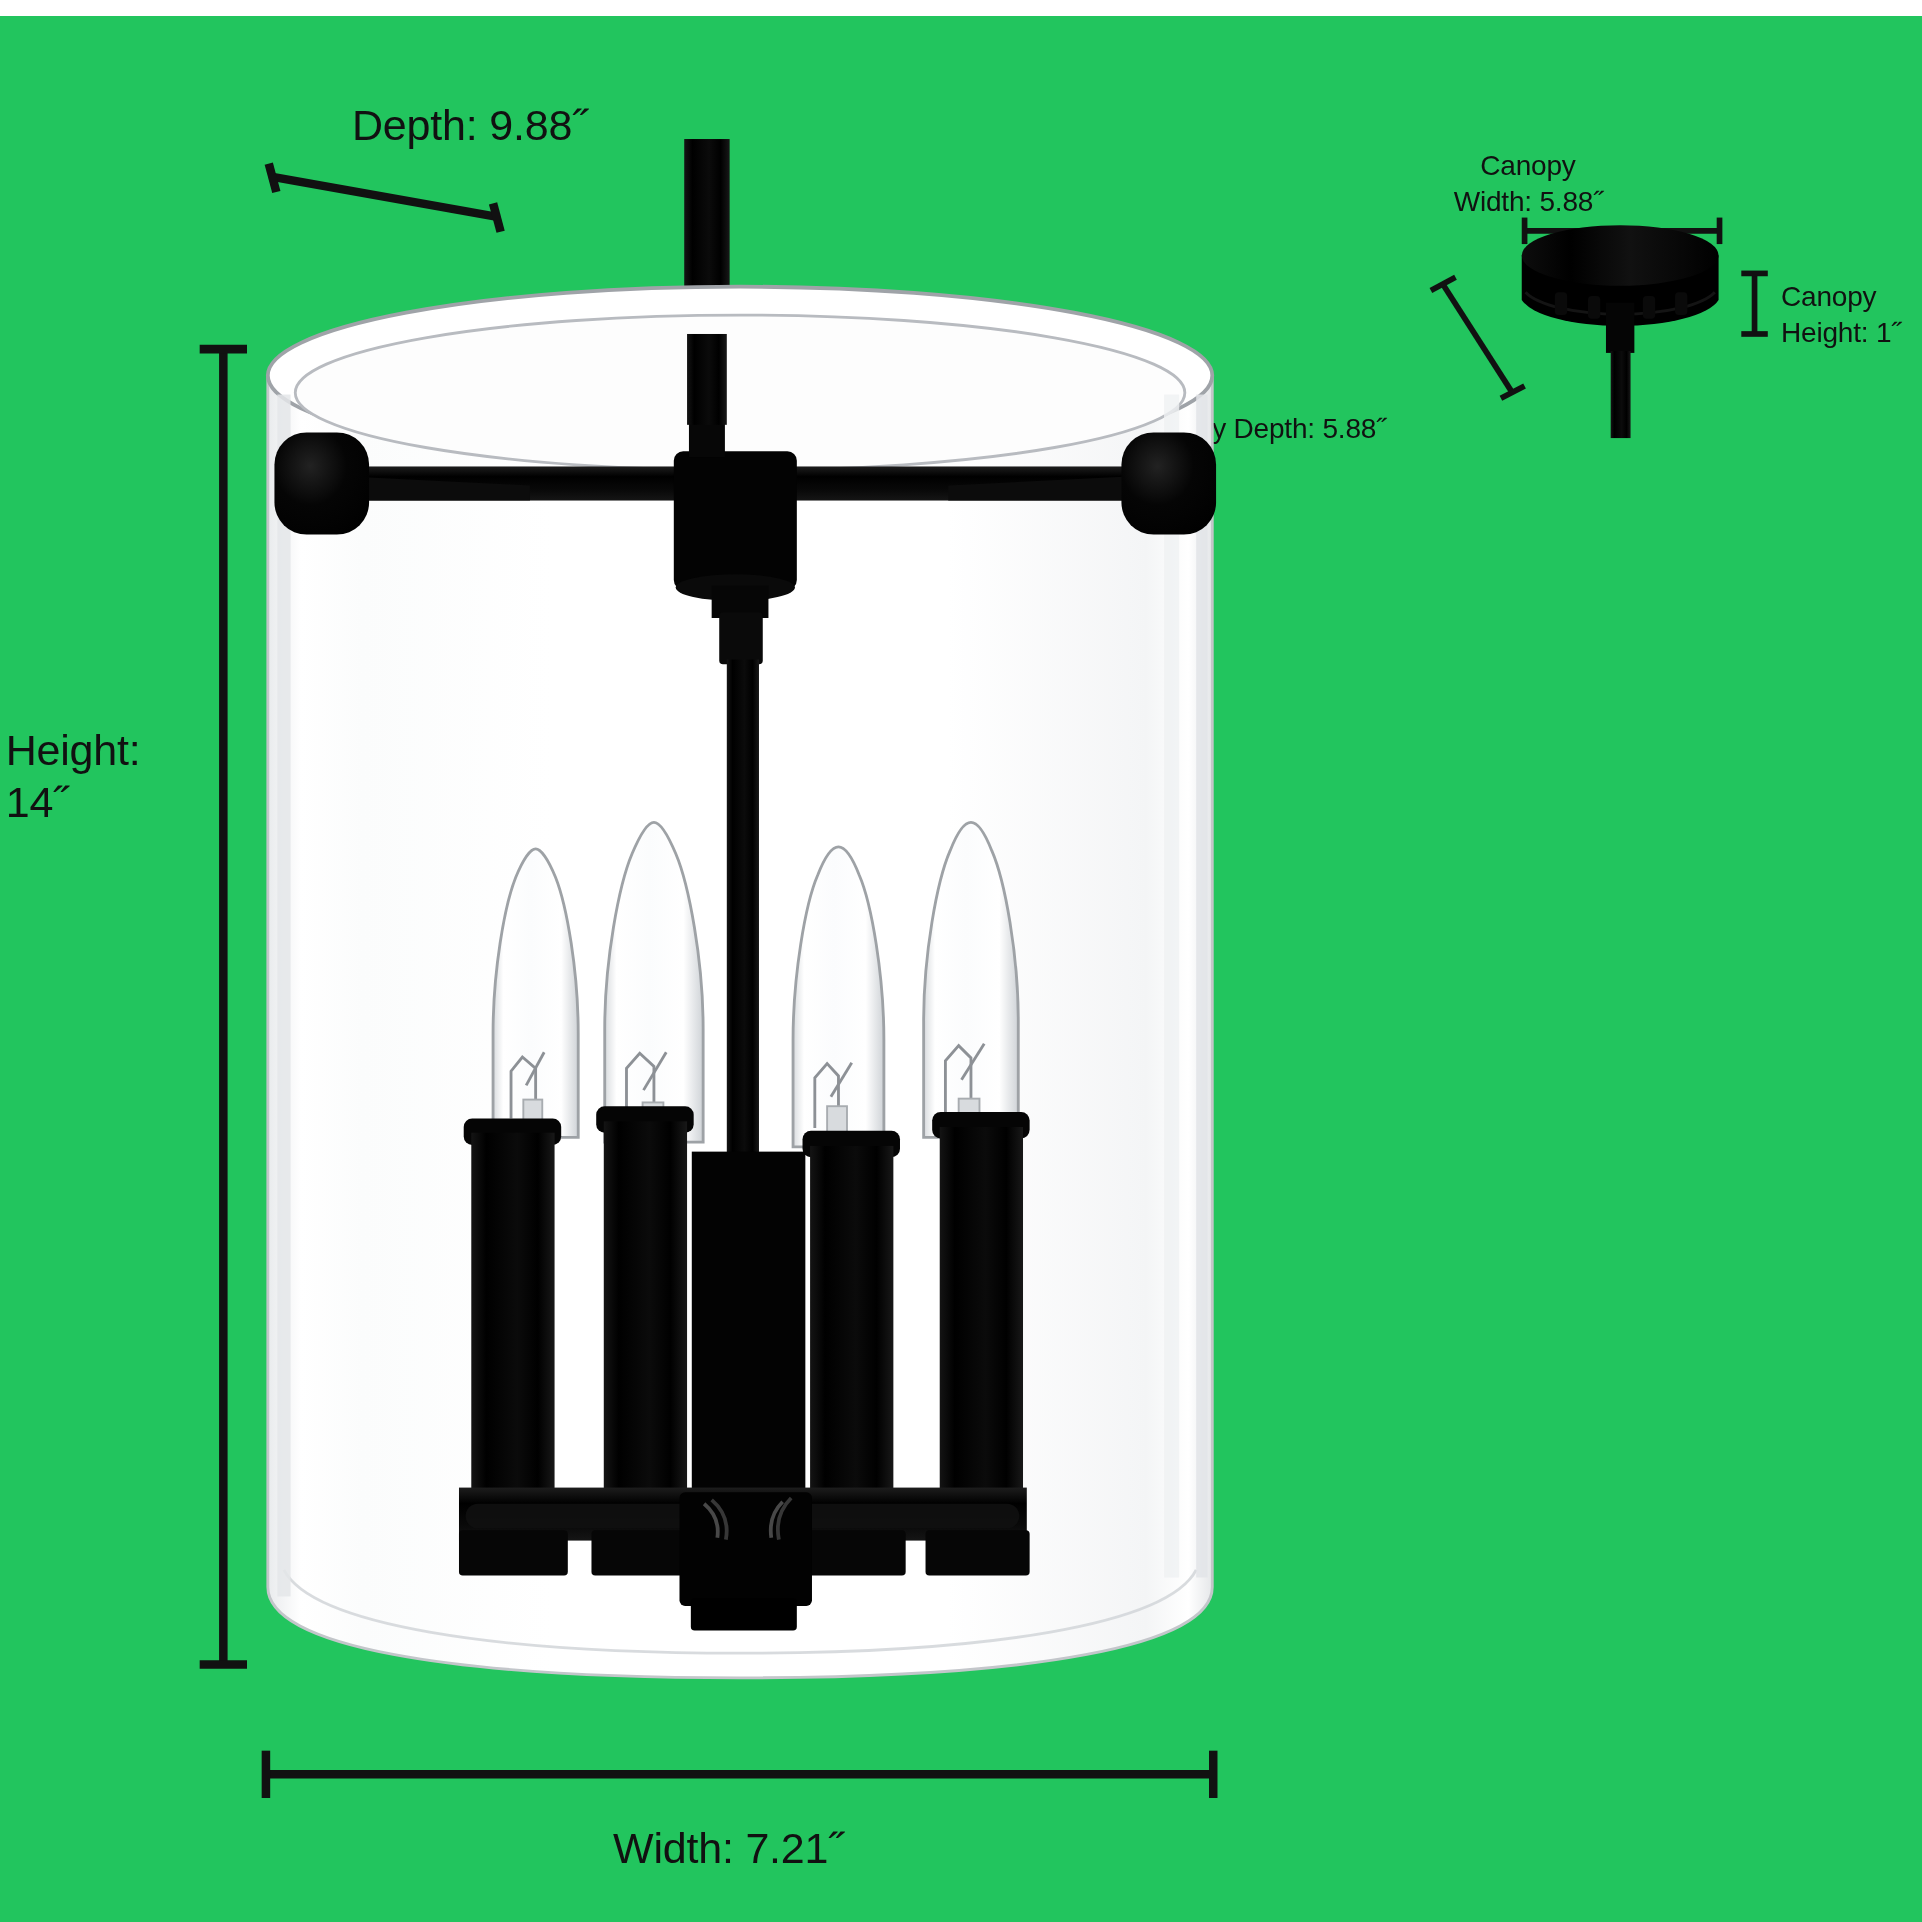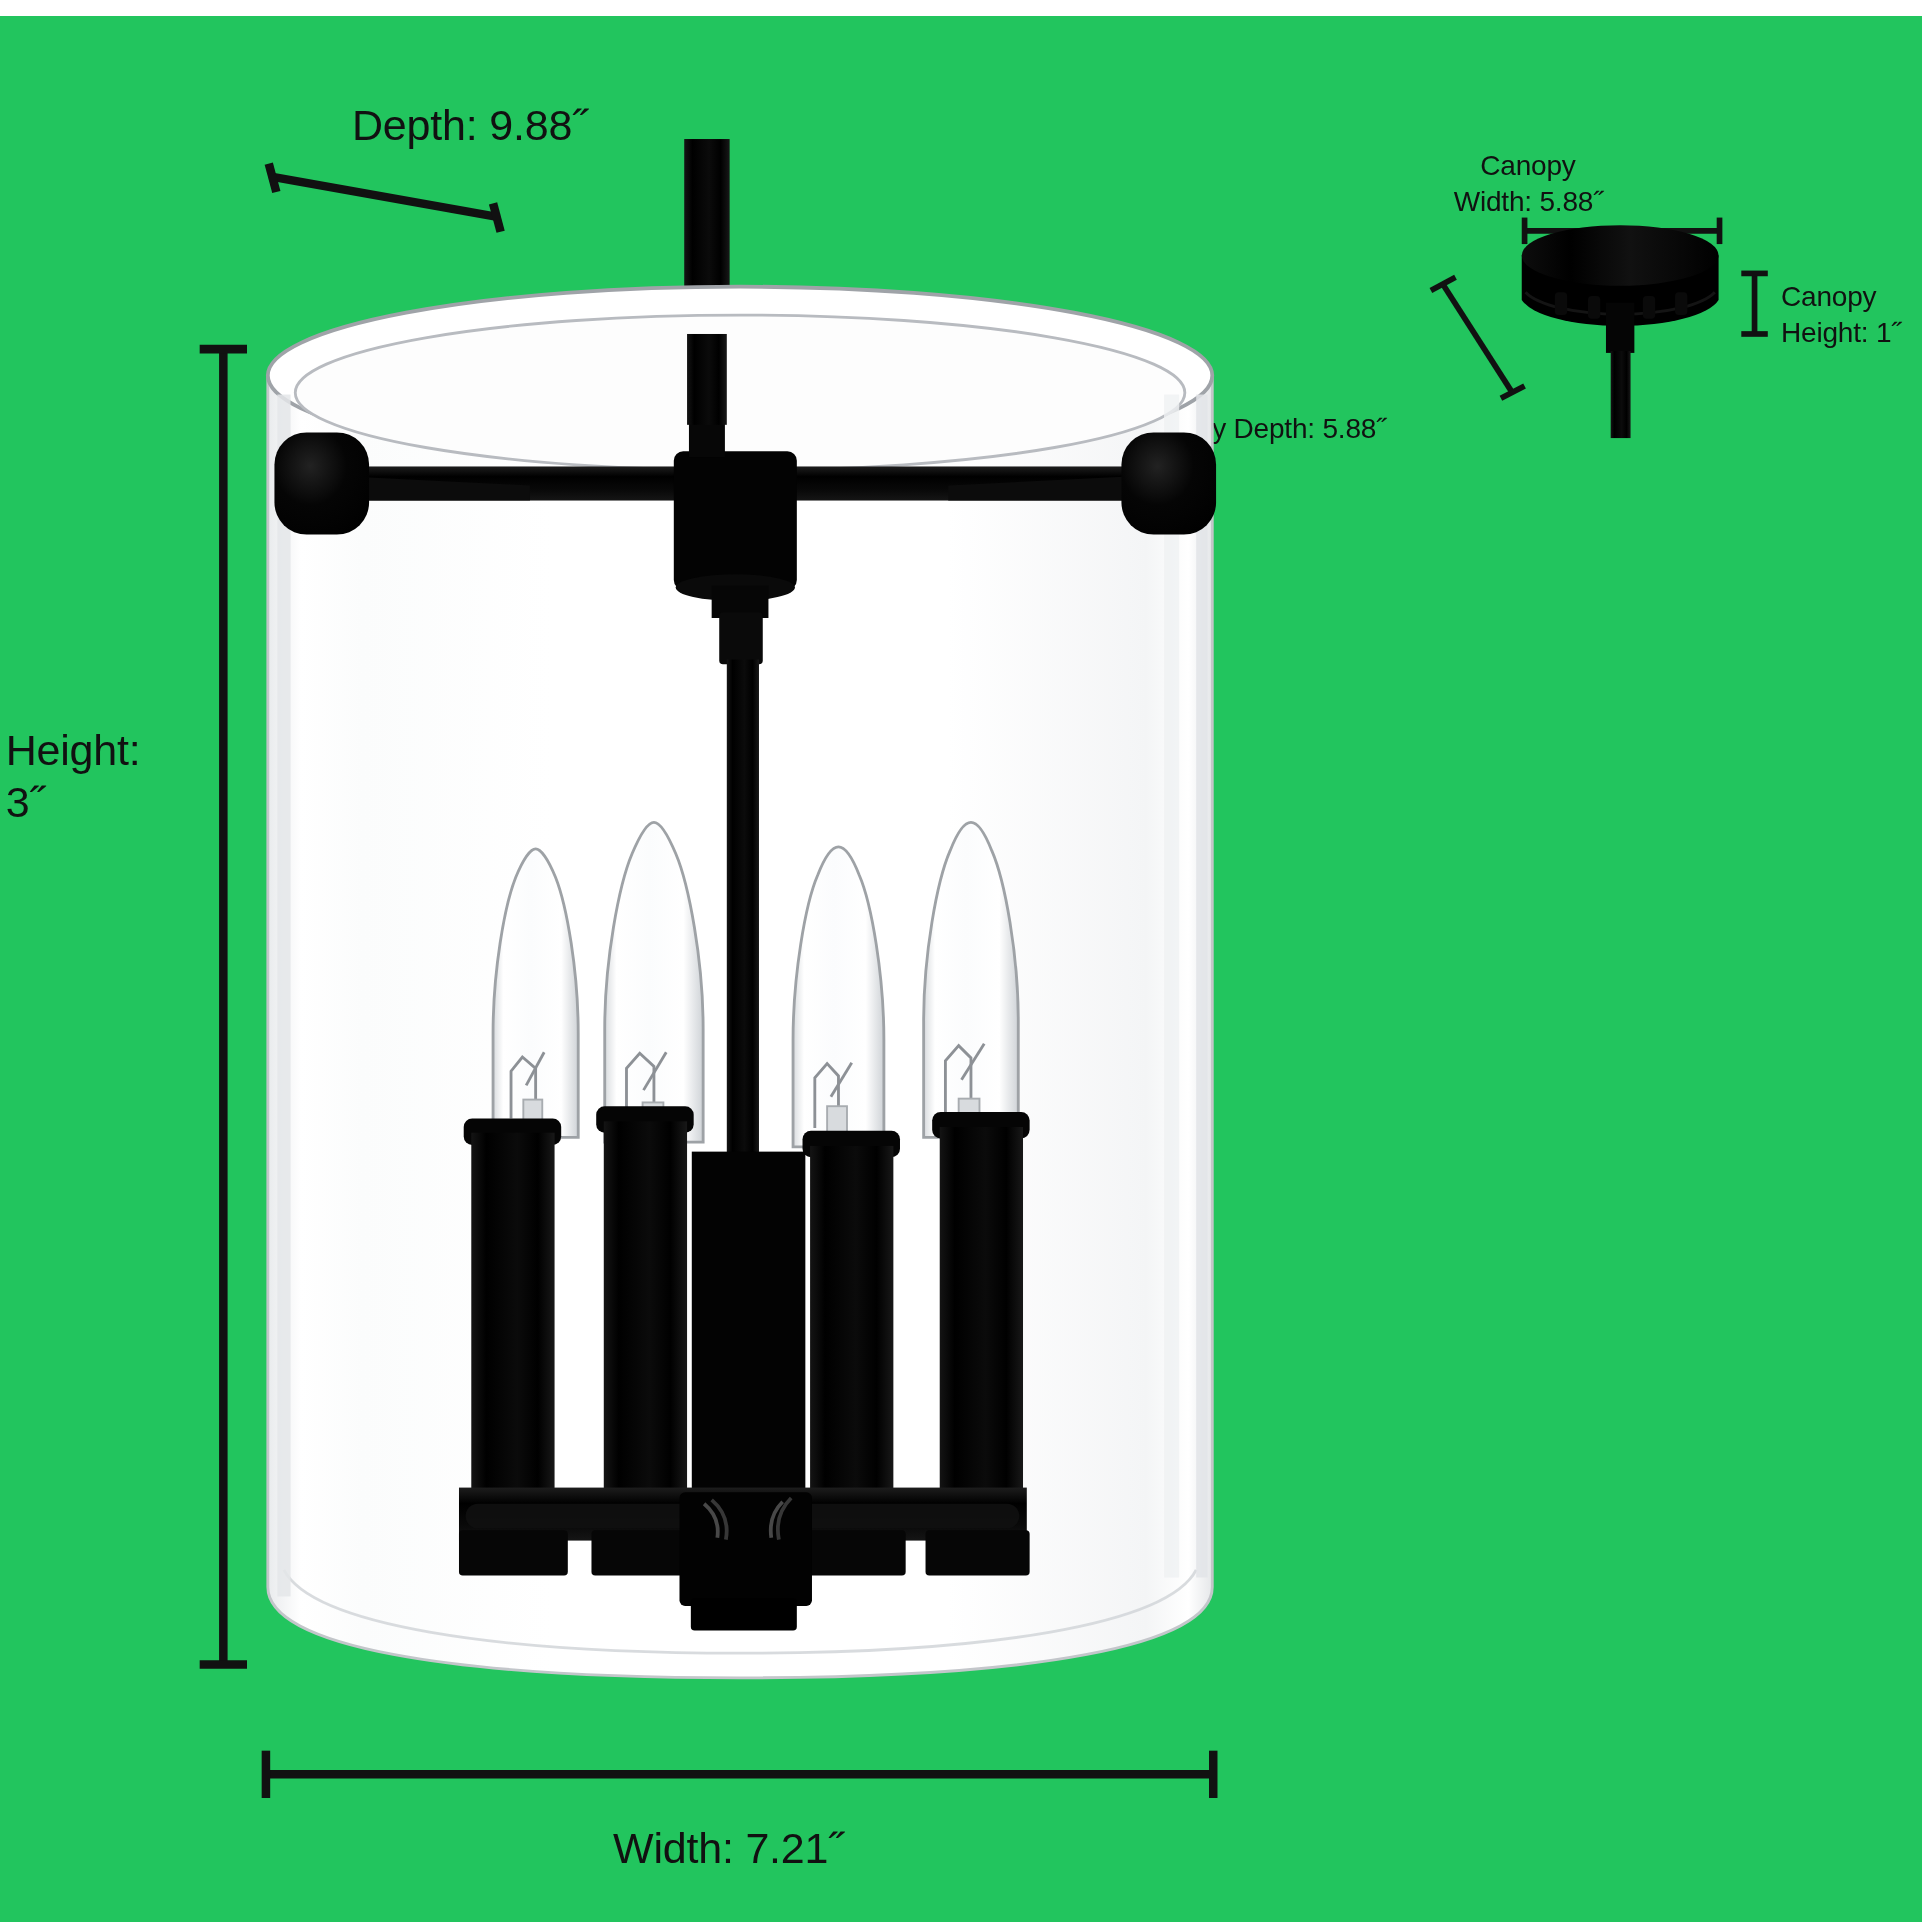--- a/index.html
+++ b/index.html
@@ -77,21 +77,21 @@
   }
 </style>
 </head>
 <body>
 
 <div id="stage">
 
   <div class="dim-label" id="label-depth">Depth: 9.88˝</div>
 
   <div class="dim-label" id="label-height">Height:
-3˝</div>
+14˝</div>
 
   <div class="dim-label" id="label-width">Width: 7.21˝</div>
 
   <div class="dim-label" id="label-canopy-width">Canopy
 Width: 5.88˝</div>
 
   <div class="dim-label" id="label-canopy-height">Canopy
 Height: 1˝</div>
 
   <div class="dim-label" id="label-canopy-depth">Canopy Depth: 5.88˝</div>

